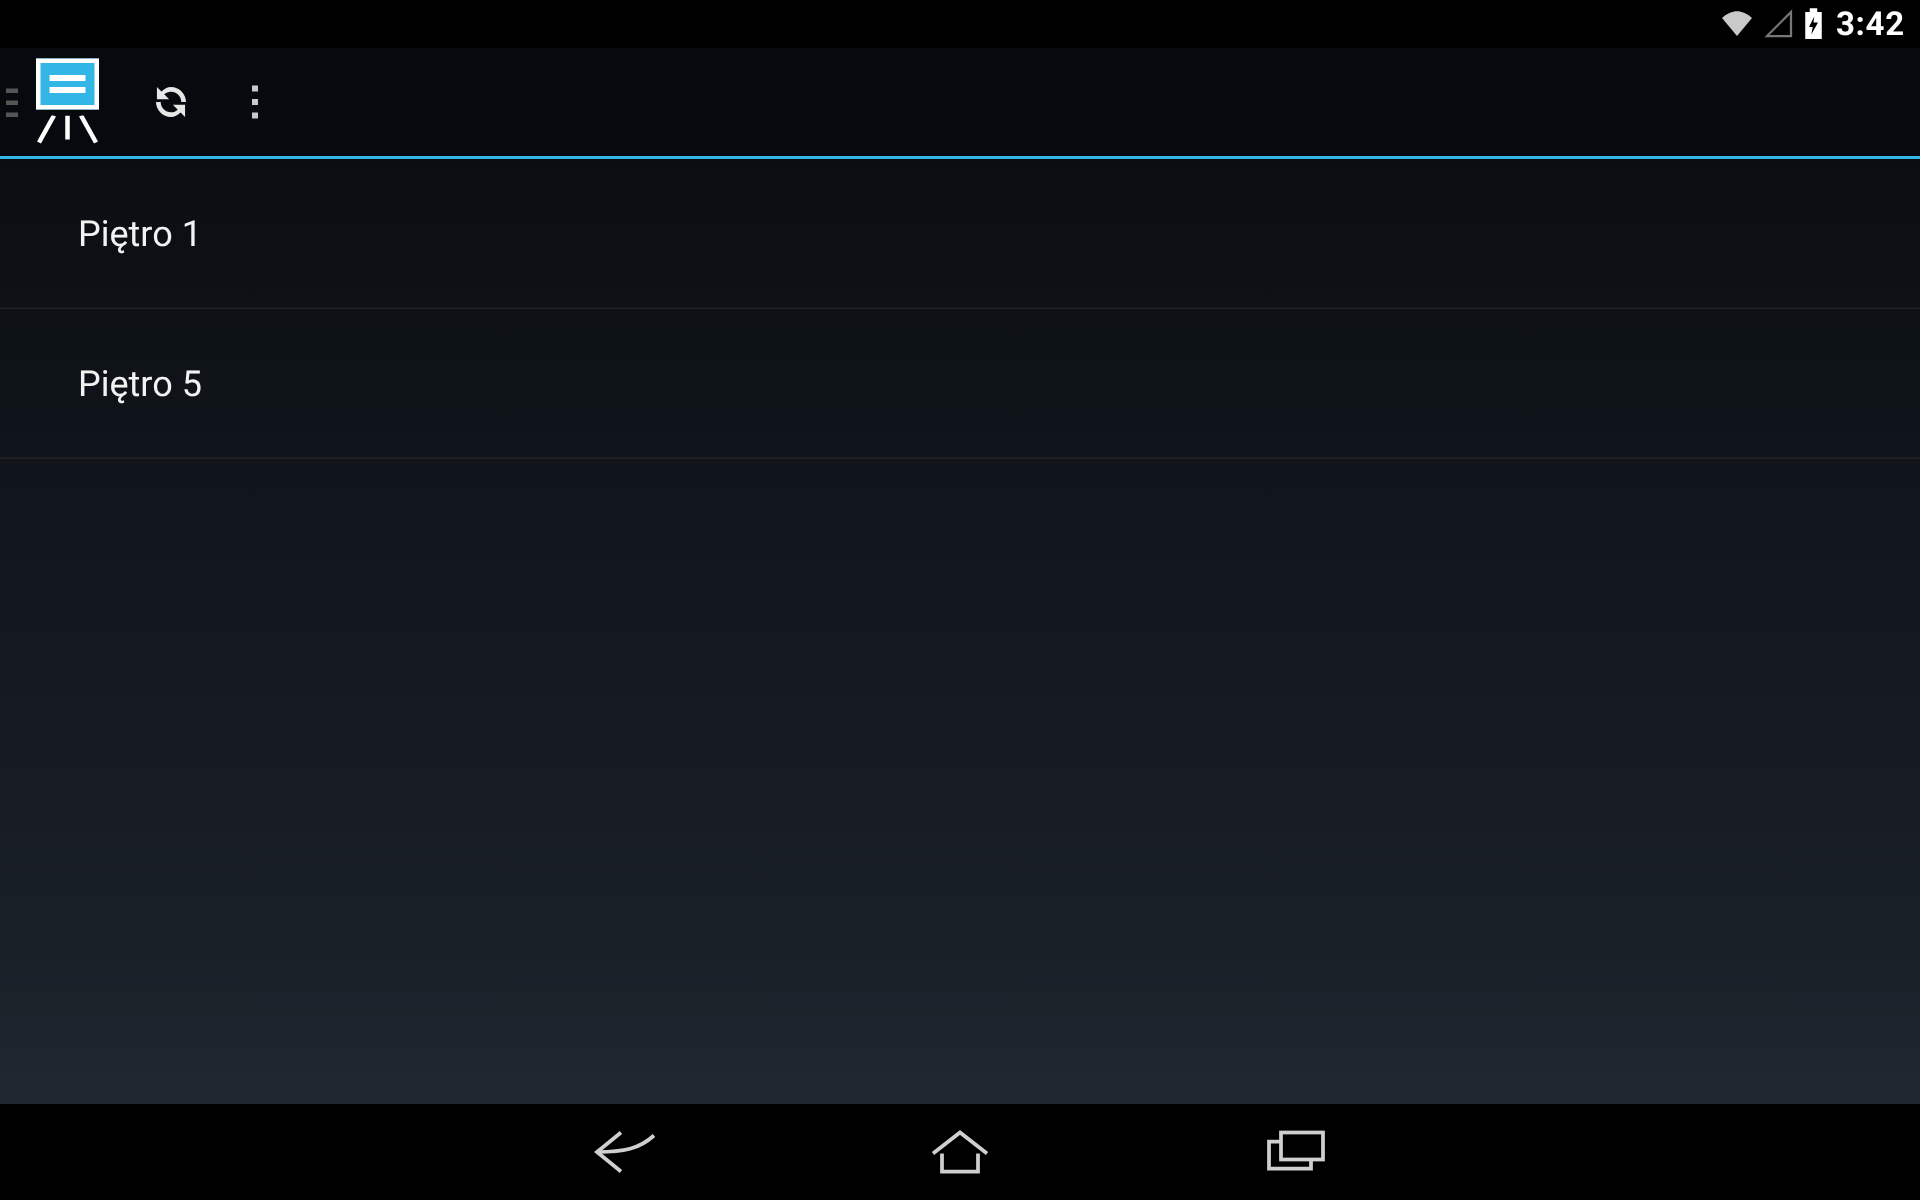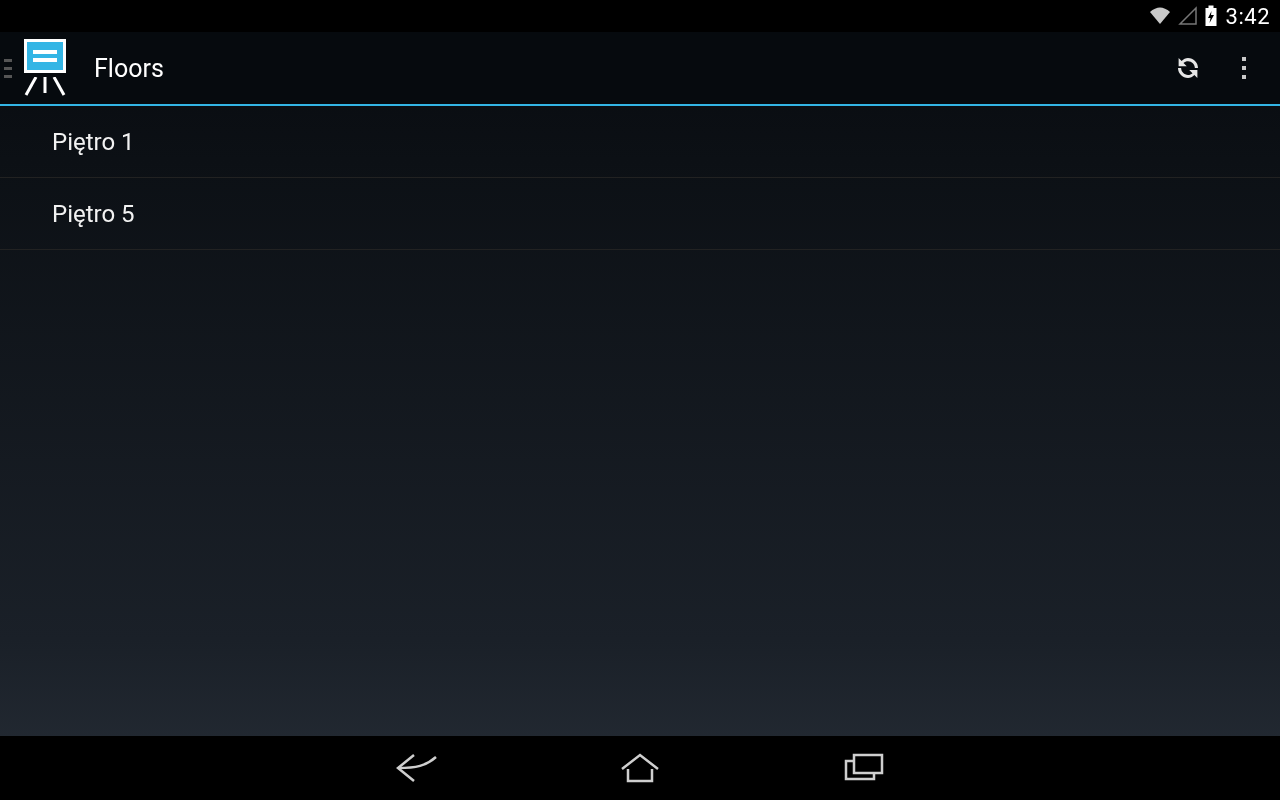--- a/index.html
+++ b/index.html
@@ -12,20 +12,21 @@
     }
     
     .status-bar {
       height: 32px;
       background: #000;
       display: flex;
       align-items: center;
       justify-content: flex-end;
       padding: 0 10px 0 6px;
       gap: 6px;
+      font-weight: bold;
     }
     .status-bar .wifi-icon svg,
     .status-bar .cell-icon svg,
     .status-bar .battery-icon svg { display: block; }
     .status-time {
       font-size: 22px;
       color: #fff;
       letter-spacing: 0.5px;
       margin-left: 2px;
     }
@@ -92,21 +93,21 @@
       justify-content: center;
       cursor: pointer;
     }
     .accent-strip {
       height: 2px;
       background: #33b5e5;
     }
     
     .content { }
     .list-row {
-      height: 72px;
+      height: 100px;
       display: flex;
       align-items: center;
       padding: 0 52px;
       border-bottom: 1px solid #222;
       cursor: pointer;
     }
     .list-row-label {
       font-size: 24px;
       font-weight: 400;
       color: #f2f2f2;
@@ -168,21 +169,20 @@
         </div>
       <div class="easel-legs">
         <svg width="42" height="20" viewBox="0 0 42 20">
           <line x1="12" y1="0" x2="2" y2="18" stroke="#fff" stroke-width="3"></line>
           <line x1="21" y1="0" x2="21" y2="16" stroke="#fff" stroke-width="3"></line>
           <line x1="30" y1="0" x2="40" y2="18" stroke="#fff" stroke-width="3"></line>
         </svg>
       </div>
     </div>
   </div>
-  <div class="title">Floors</div>
   <div class="action-icon">
     <svg width="30" height="30" viewBox="0 0 24 24">
       <path fill="#e6e6e6" d="M12 4c4.4 0 8 3.6 8 8h-2.5c0-3-2.5-5.5-5.5-5.5-1.4 0-2.6.5-3.6 1.4L11 10.5H4.5V4l2.4 2.4C8.4 5 10.1 4 12 4z"></path>
       <path fill="#e6e6e6" d="M12 20c-4.4 0-8-3.6-8-8h2.5c0 3 2.5 5.5 5.5 5.5 1.4 0 2.6-.5 3.6-1.4L13 13.5h6.5V20l-2.4-2.4C15.6 19 13.9 20 12 20z"></path>
     </svg>
   </div>
   <div class="action-icon">
     <svg width="22" height="30" viewBox="0 0 10 30">
       <rect x="3" y="4" width="4" height="4" fill="#c9c9c9"></rect>
       <rect x="3" y="13" width="4" height="4" fill="#c9c9c9"></rect>

